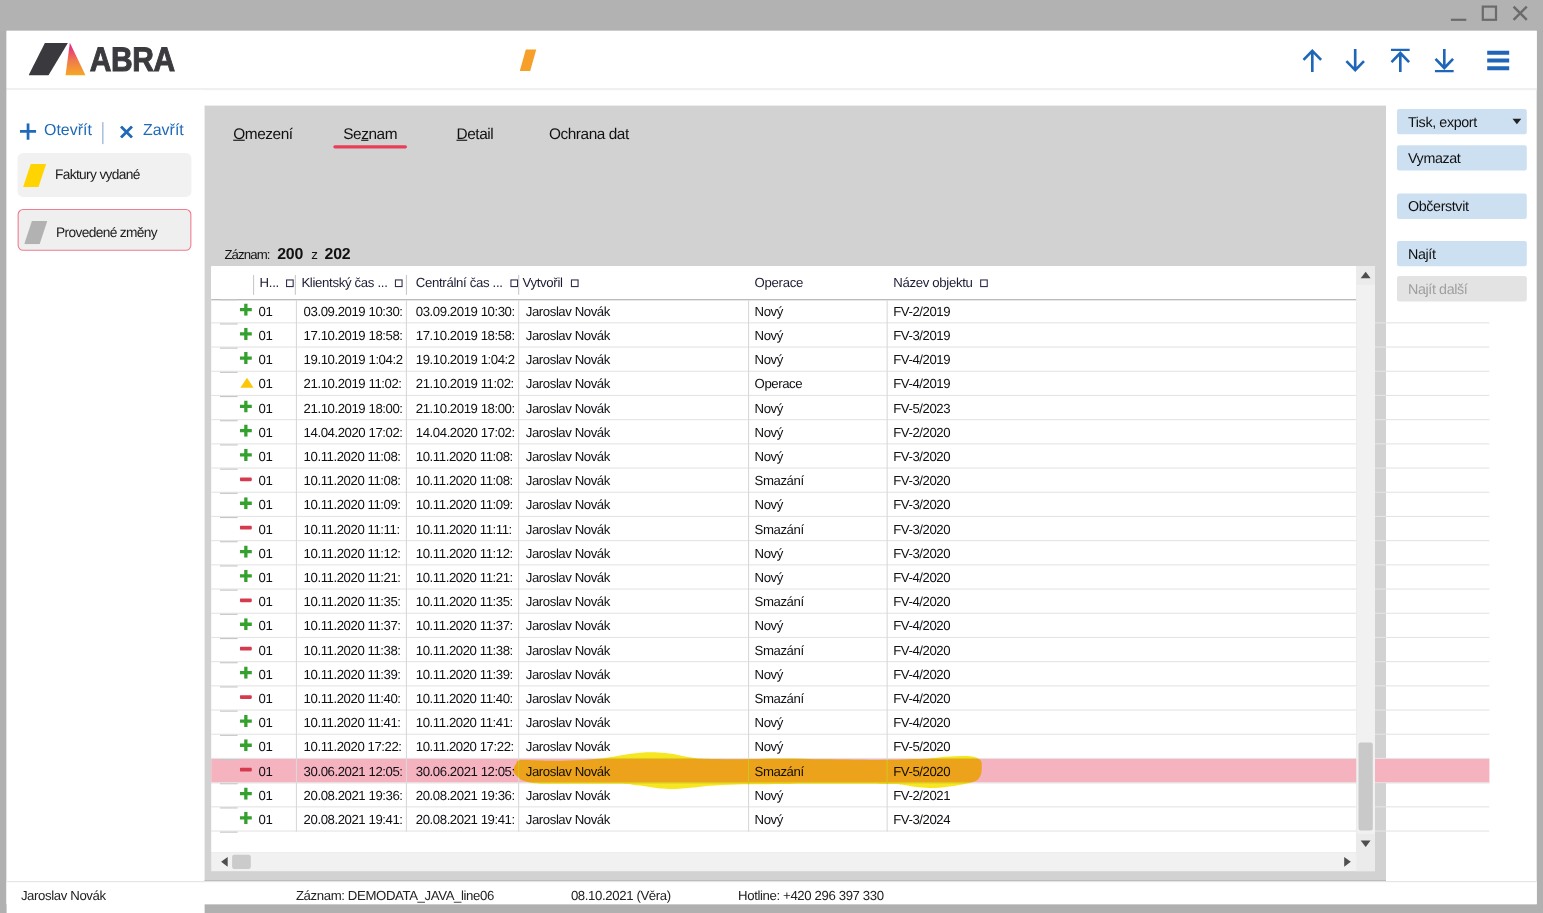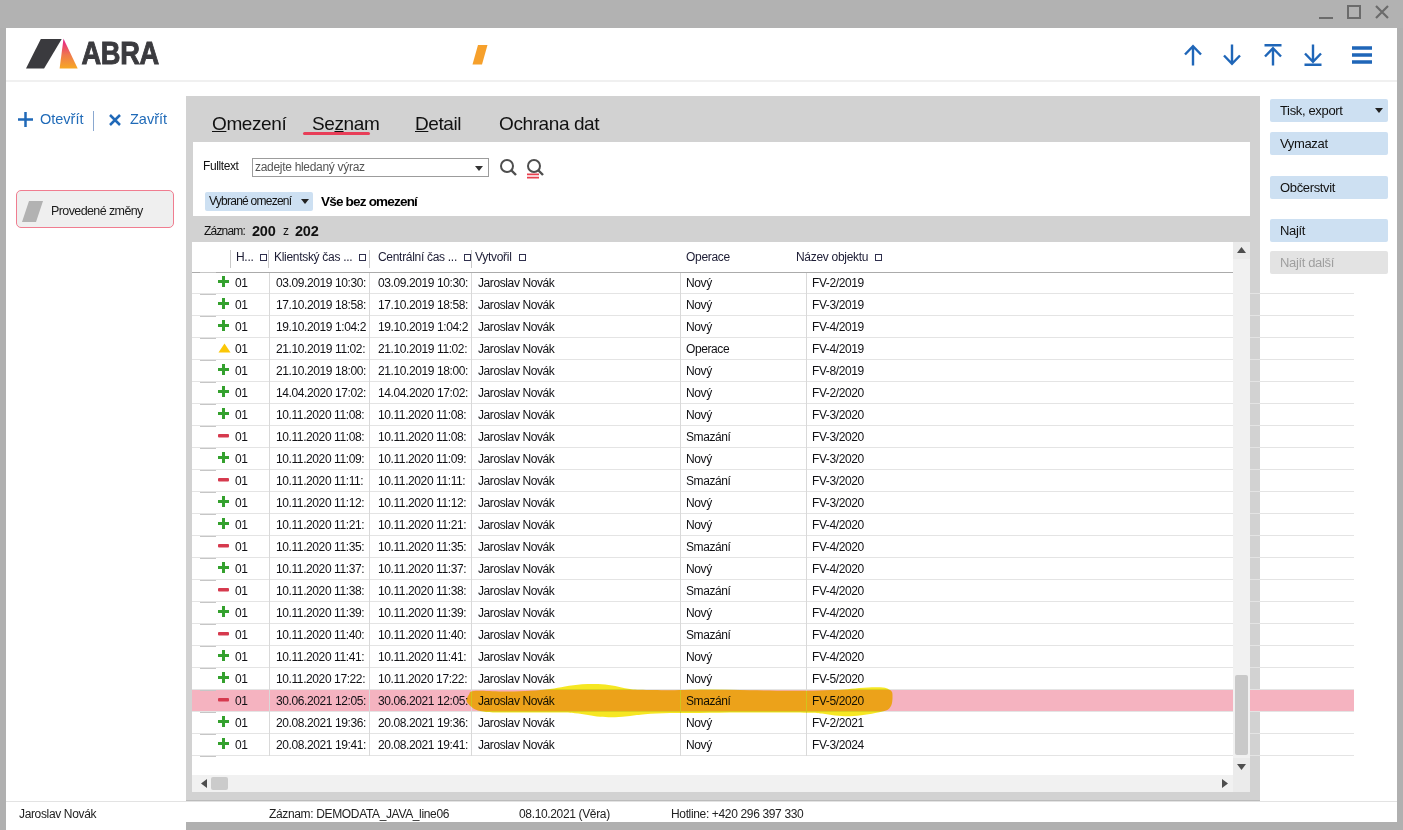--- a/index.html
+++ b/index.html
@@ -16,21 +16,21 @@
 .hic{position:absolute;top:16px}
 
 #side{position:absolute;left:0;top:54px;width:180px;height:768px;background:#fff}
 .sbtn{position:absolute;top:29px;font-size:14.5px;color:#1f6ab8;white-space:nowrap}
 .card{position:absolute;left:10px;width:158px;height:40px;background:#f1f1f1;border-radius:5px;font-size:12.5px;letter-spacing:-0.6px;color:#1c1c1c}
 .card span{position:absolute;left:34px;top:13px}
 .para{position:absolute;left:5px;top:10px}
 
 #main{position:absolute;left:180px;top:68px;width:1074px;height:705px;background:#d2d2d2;border-bottom:1px solid #bbb}
 
-.tab{position:absolute;top:17px;font-size:19px;letter-spacing:-0.4px;color:#111;white-space:nowrap}
+.tab{position:absolute;top:17px;font-size:14px;letter-spacing:-0.4px;color:#111;white-space:nowrap}
 #tabline{position:absolute;left:117px;top:36px;width:67px;height:3px;background:#e83e58;border-radius:2px}
 #fpanel{position:absolute;left:7px;top:46px;width:1057px;height:74px;background:#fff}
 #ft-label{position:absolute;left:10px;top:17px;font-size:12px;letter-spacing:-0.4px;color:#111}
 #ft-input{position:absolute;left:59px;top:16px;width:237px;height:19px;border:1px solid #9c9c9c;background:#fff;font-size:12px;letter-spacing:-0.3px;color:#555;line-height:17px;padding-left:2px}
 #ft-input .da{position:absolute;right:5px;top:7px}
 #vyb{position:absolute;left:12px;top:50px;width:108px;height:19px;background:#cde0f2;border-radius:2px;font-size:12px;letter-spacing:-0.75px;color:#111;line-height:19px;padding-left:4px}
 #vyb .da{position:absolute;right:4px;top:7px}
 #vse{position:absolute;left:128px;top:50px;font-size:13.5px;letter-spacing:-0.8px;font-weight:bold;color:#000;line-height:19px}
 #zaznam{position:absolute;left:18px;top:128px;width:300px;height:14px;font-size:12px;letter-spacing:-0.8px;color:#111}
 #zaznam b{font-size:14.5px;letter-spacing:-0.2px}
@@ -104,49 +104,40 @@
   <div id="side">
     <svg class="abs" style="left:12px;top:30px" width="15" height="16" viewBox="0 0 15 16">
         <path d="M7.5 0 V15 M0 7.5 H15" stroke="#2069b8" stroke-width="2.5"></path>
       </svg>
     <div class="sbtn" style="left:34px">Otevřít</div>
     <div class="abs" style="left:87px;top:29px;width:1px;height:20px;background:#8aa8d0"></div>
     <svg class="abs" style="left:103px;top:32px" width="12" height="12" viewBox="0 0 12 12">
         <path d="M1 1 11 11 M11 1 1 11" stroke="#2069b8" stroke-width="2.5"></path>
       </svg>
     <div class="sbtn" style="left:124px">Zavřít</div>
+    <div class="card" style="top:57px">
+      <svg class="para" width="21" height="21" viewBox="0 0 21 21">
+          <polygon points="7,0 21,0 14,21 0,21" fill="#ffd400"></polygon>
+        </svg>
+      <span>Faktury vydané</span>
+    </div>
     <div class="card" style="top:108px;height:38px;border:1px solid #f07d90;background:#efefef">
       <svg class="para" width="21" height="21" viewBox="0 0 21 21">
           <polygon points="7,0 21,0 14,21 0,21" fill="#b2b2b2"></polygon>
         </svg>
       <span>Provedené změny</span>
     </div>
   </div>
 
   <div id="main">
     <div class="tab" style="left:26px"><u>O</u>mezení</div>
     <div class="tab" style="left:126px">Se<u>z</u>nam</div>
     <div class="tab" style="left:229px"><u>D</u>etail</div>
     <div class="tab" style="left:313px">Ochrana dat</div>
     <div id="tabline"></div>
-    <div id="fpanel">
-      <div id="ft-label">Fulltext</div>
-      <div id="ft-input">zadejte hledaný výraz<span class="da" style="border-top-color:#333"></span></div>
-      <svg class="abs" style="left:306px;top:16px" width="22" height="22" viewBox="0 0 22 22" fill="none" stroke="#4e4e4e" stroke-width="2">
-          <circle cx="8" cy="8" r="6"></circle>
-          <path d="M12.5 12.5 17 17" stroke-width="2.4"></path>
-        </svg>
-      <svg class="abs" style="left:333px;top:16px" width="22" height="24" viewBox="0 0 22 24" fill="none" stroke="#4e4e4e" stroke-width="2">
-          <circle cx="8" cy="8" r="6"></circle>
-          <path d="M12.5 12.5 17 17" stroke-width="2.4"></path>
-          <path d="M1 16.4 H13 M1 19.6 H13" stroke="#e8404f" stroke-width="1.7"></path>
-        </svg>
-      <div id="vyb">Vybrané omezení<span class="da" style="border-top-color:#222"></span></div>
-      <div id="vse">Vše bez omezení</div>
-    </div>
     <div id="zaznam">
         <span style="left:0">Záznam:</span>
         <b style="left:48px">200</b>
         <span style="left:79px">z</span>
         <b style="left:91px">202</b>
       </div>
   </div>
 
   <div class="btn" style="top:71px">Tisk, export<span class="da" style="position:absolute;right:5px;top:9px"></span></div>
   <div class="btn" style="top:104px">Vymazat</div>
@@ -161,21 +152,21 @@
   </div>
 </div>
 
 <div id="tbl"></div>
 <div id="thead">
   <span class="th" style="left:44px">H...<span class="sq"></span></span>
   <span class="th" style="left:82px">Klientský čas ...<span class="sq"></span></span>
   <span class="th" style="left:186px">Centrální čas ...<span class="sq"></span></span>
   <span class="th" style="left:283px">Vytvořil<span class="sq"></span></span>
   <span class="th" style="left:494px">Operace</span>
-  <span class="th" style="left:604px">Název objektu<span class="sq"></span></span>
+  <span class="th" style="left:620px">Název objektu<span class="sq"></span></span>
 </div>
 <div class="row" style="top:272px">
     <span class="ric"><svg class="ri" width="11" height="11" viewBox="0 0 11 11">
         <path d="M4 0h3v4h4v3H7v4H4V7H0V4h4z" fill="#34a12e"></path>
       </svg></span>
     <span class="c0">01</span>
     <span class="c1">03.09.2019 10:30:</span>
     <span class="c2">03.09.2019 10:30:</span>
     <span class="c3">Jaroslav Novák</span>
     <span class="c4">Nový</span>
@@ -216,21 +207,21 @@
   </div>
 <div class="row" style="top:360px">
     <span class="ric"><svg class="ri" width="11" height="11" viewBox="0 0 11 11">
         <path d="M4 0h3v4h4v3H7v4H4V7H0V4h4z" fill="#34a12e"></path>
       </svg></span>
     <span class="c0">01</span>
     <span class="c1">21.10.2019 18:00:</span>
     <span class="c2">21.10.2019 18:00:</span>
     <span class="c3">Jaroslav Novák</span>
     <span class="c4">Nový</span>
-    <span class="c5">FV-8/2019</span>
+    <span class="c5">FV-5/2023</span>
   </div>
 <div class="row" style="top:382px">
     <span class="ric"><svg class="ri" width="11" height="11" viewBox="0 0 11 11">
         <path d="M4 0h3v4h4v3H7v4H4V7H0V4h4z" fill="#34a12e"></path>
       </svg></span>
     <span class="c0">01</span>
     <span class="c1">14.04.2020 17:02:</span>
     <span class="c2">14.04.2020 17:02:</span>
     <span class="c3">Jaroslav Novák</span>
     <span class="c4">Nový</span>

